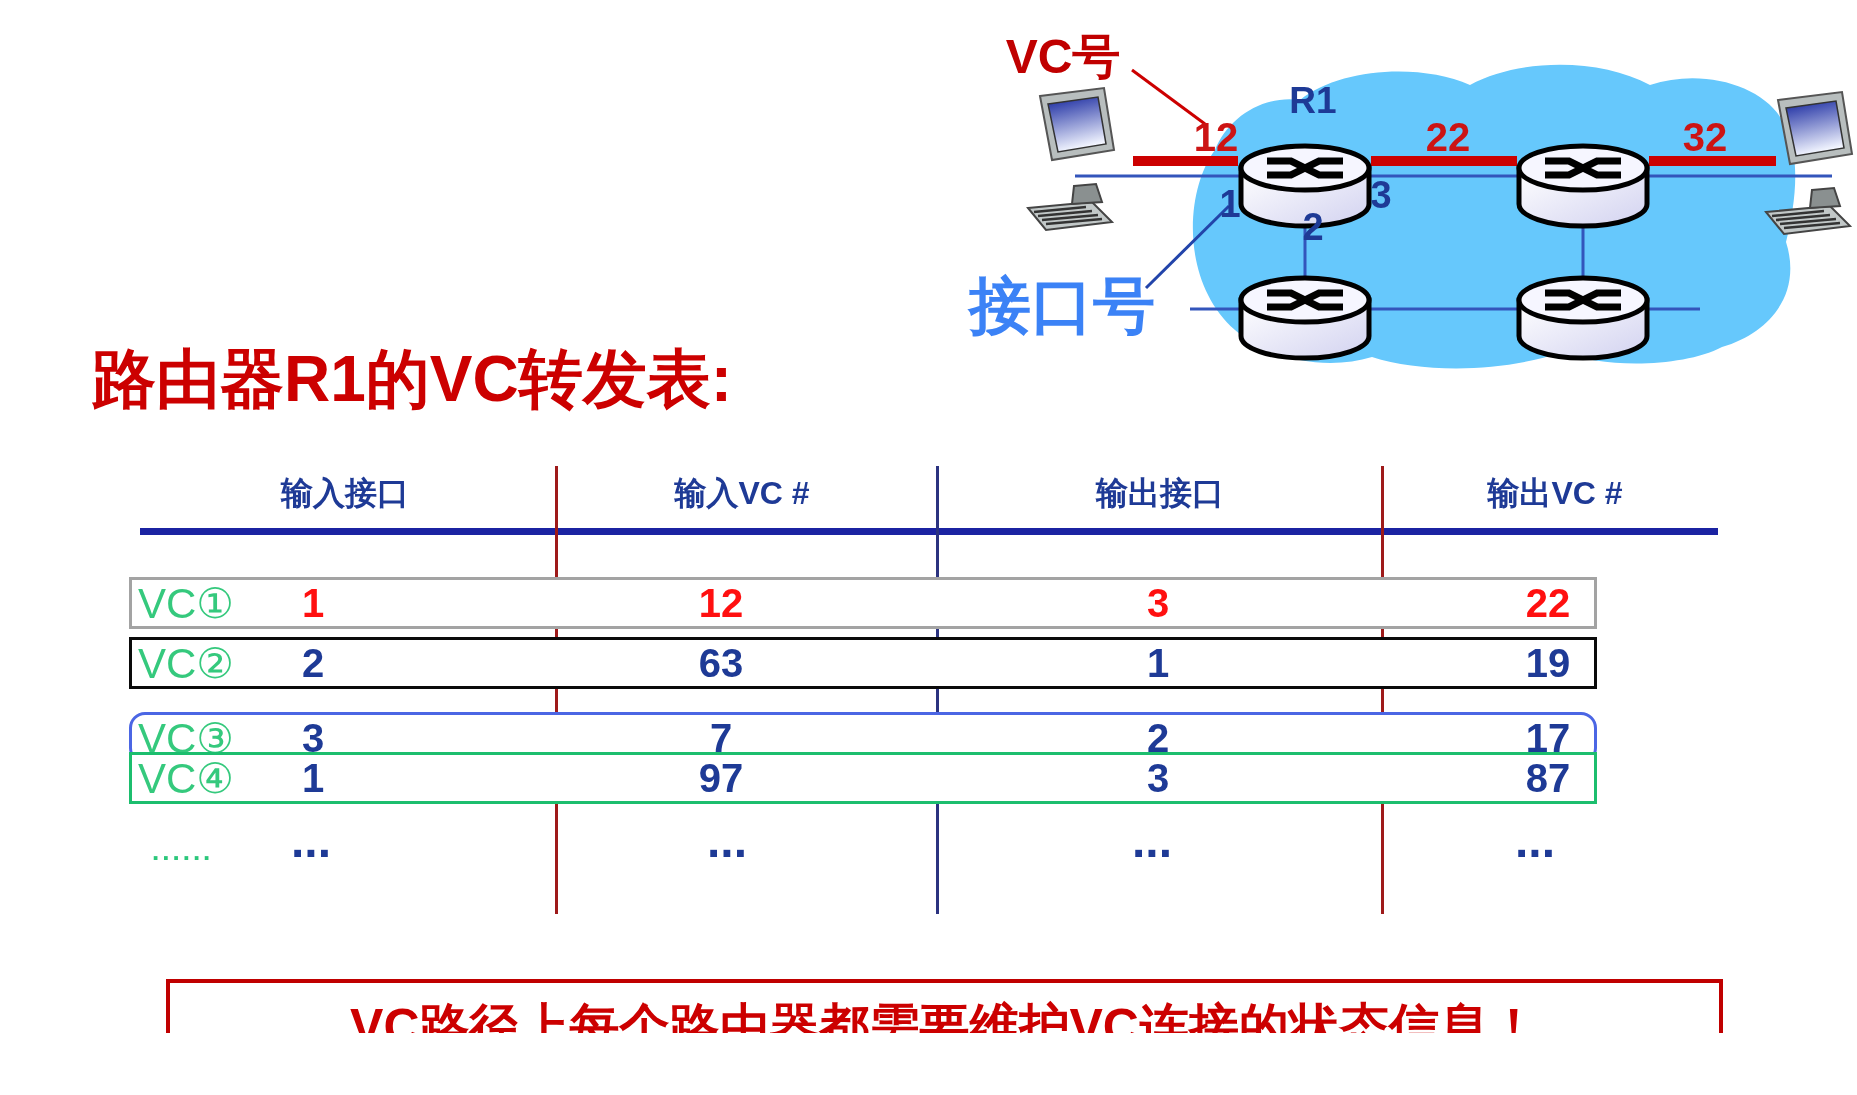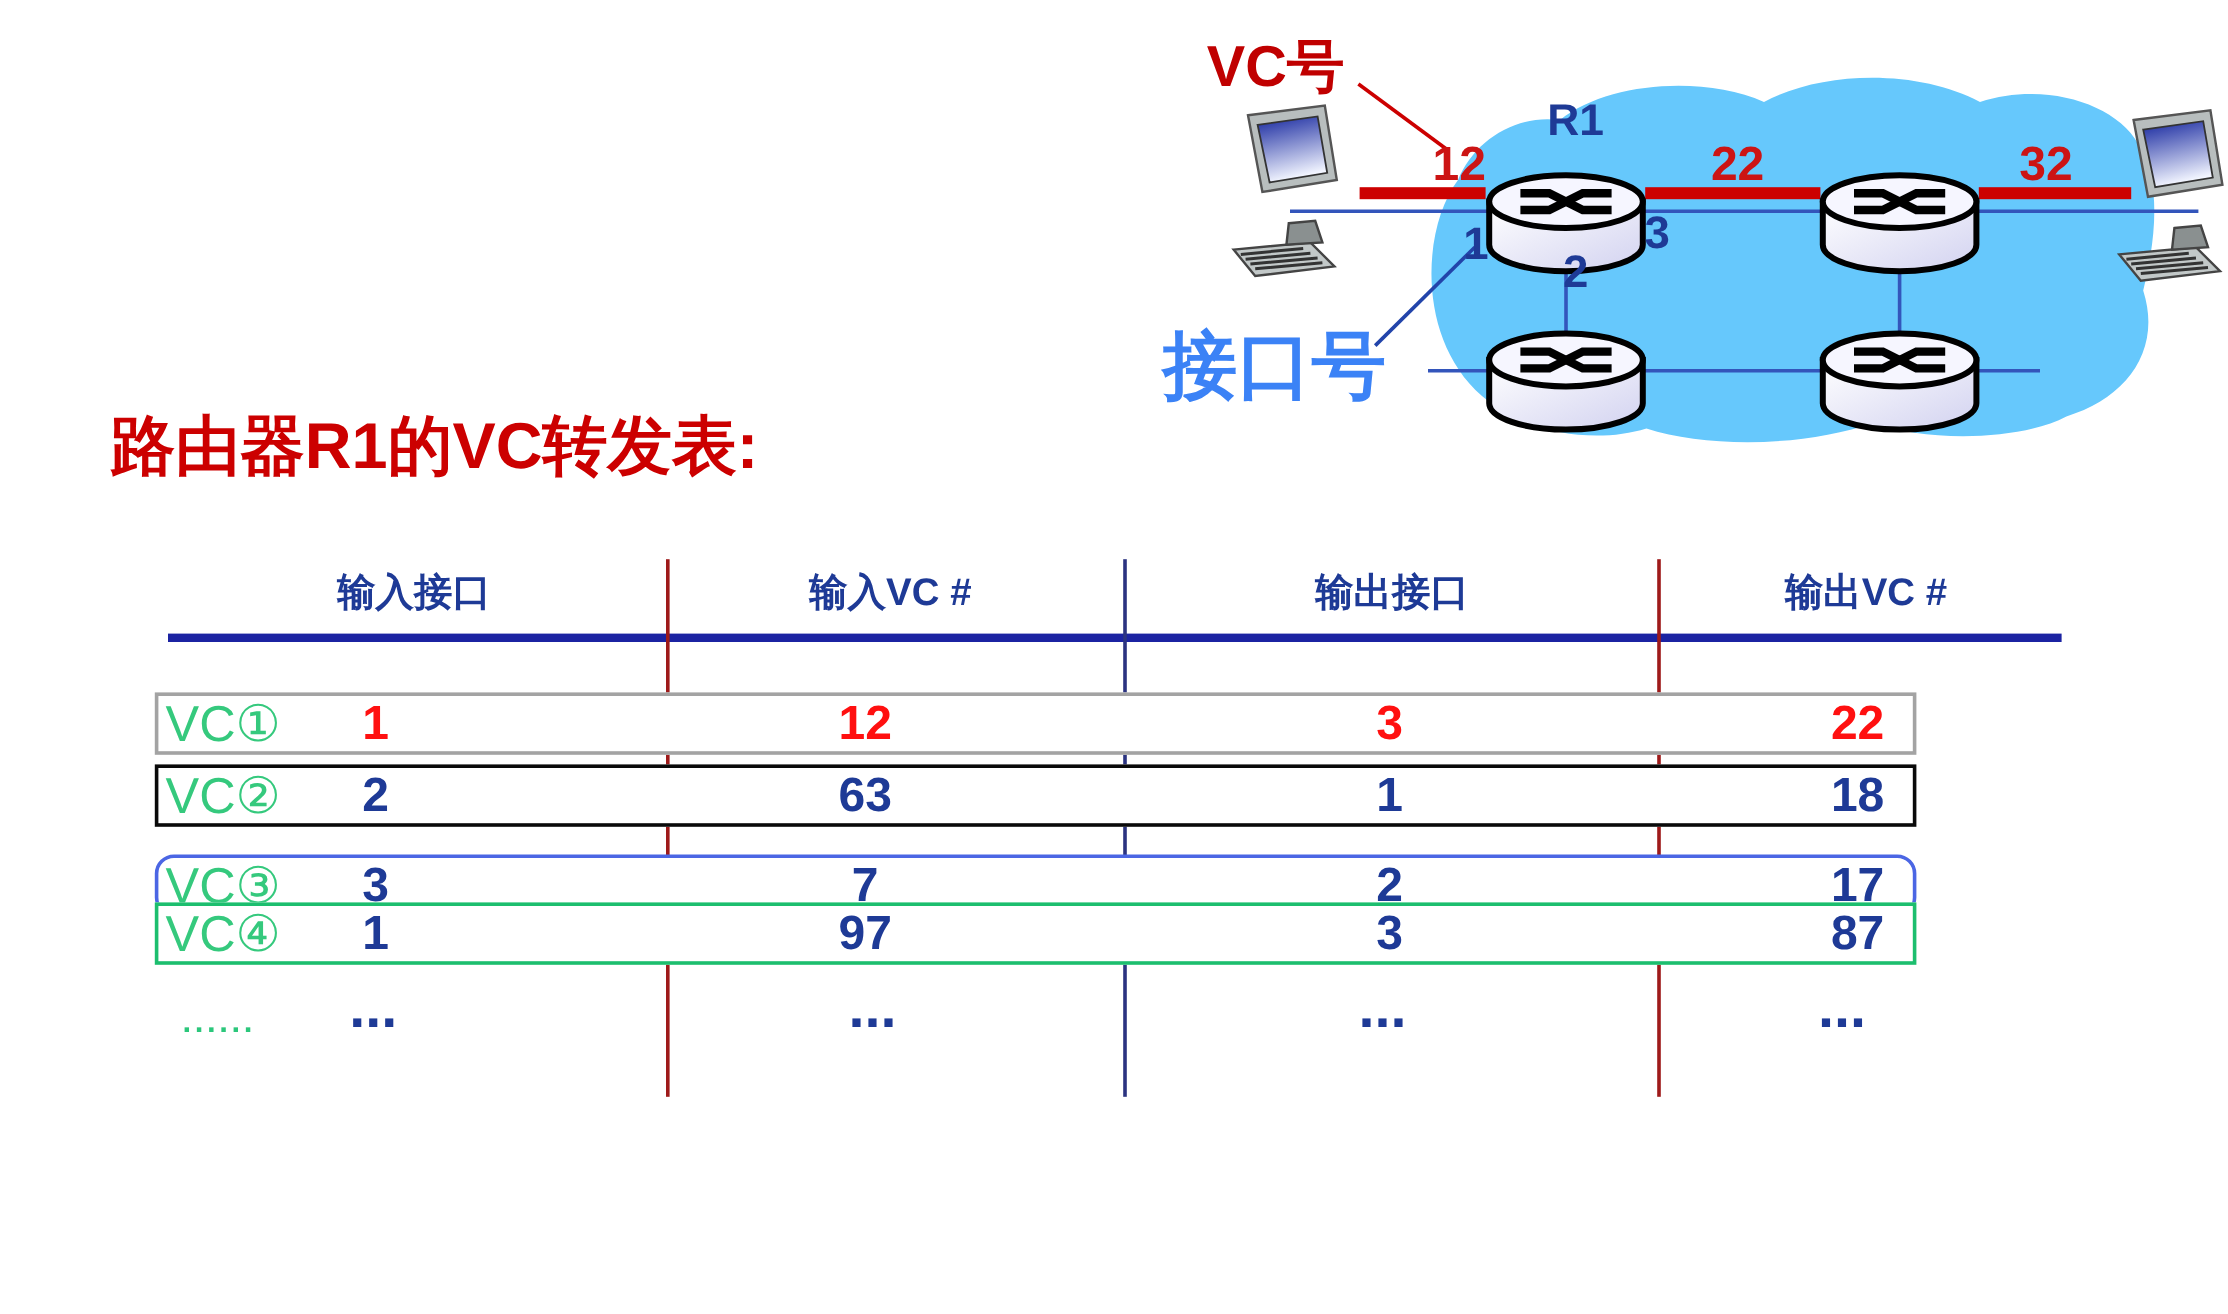--- a/index.html
+++ b/index.html
@@ -9,21 +9,21 @@
   }
   .abs{position:absolute;}
   .lbl{position:absolute;transform:translate(-50%,-50%);white-space:nowrap;line-height:1;}
   
   .vc-num-label{font-size:48px;font-weight:bold;color:#C00000;}
   .if-num-label{font-size:62px;font-weight:bold;color:#3b82f6;}
   .router-name{font-size:37px;font-weight:bold;color:#1E3A96;}
   .link-vc{font-size:40px;font-weight:bold;color:#CC1414;}
   .port-num{font-size:38px;font-weight:bold;color:#1E3A96;}
   
-  .table-title{position:absolute;left:92px;top:336px;font-size:54px;font-weight:bold;color:#CC0000;white-space:nowrap;}
+  .table-title{position:absolute;left:92px;top:336px;font-size:64px;font-weight:bold;color:#CC0000;white-space:nowrap;}
   .col-header{font-size:32px;font-weight:bold;color:#1E3A96;}
   .header-rule{position:absolute;left:140px;top:528px;width:1578px;height:7px;background:#1B23A2;}
   .vline{position:absolute;top:466px;width:3px;height:448px;}
   .vline.red{background:#9E1A1A;}
   .vline.blue{background:#2B3380;}
   .vc-row{position:absolute;left:129px;width:1462px;height:46px;background:#ffffff;}
   .vc-row.r1{border:3px solid #a3a3a3;}
   .vc-row.r2{border:3px solid #0A0A0A;}
   .vc-row.r3{border:3px solid #4B66E4;}
   .vc-row.r4{border:3px solid #1CBE6E;}
@@ -131,21 +131,21 @@
     <span class="cell c2">12</span>
     <span class="cell c3">3</span>
     <span class="cell c4">22</span>
   </div>
 
   <div class="vc-row r2" style="top:637px;">
     <span class="vc-tag">VC②</span>
     <span class="cell c1">2</span>
     <span class="cell c2">63</span>
     <span class="cell c3">1</span>
-    <span class="cell c4">18</span>
+    <span class="cell c4">19</span>
   </div>
 
   <div class="vc-row r3" style="top:712px;border-radius:16px;">
     <span class="vc-tag">VC③</span>
     <span class="cell c1">3</span>
     <span class="cell c2">7</span>
     <span class="cell c3">2</span>
     <span class="cell c4">17</span>
   </div>
 
@@ -156,14 +156,17 @@
     <span class="cell c3">3</span>
     <span class="cell c4">87</span>
   </div>
 
   <div class="dots-green">......</div>
   <div class="dots" style="left:311px;top:841px;">...</div>
   <div class="dots" style="left:727px;top:841px;">...</div>
   <div class="dots" style="left:1152px;top:841px;">...</div>
   <div class="dots" style="left:1535px;top:841px;">...</div>
 
+  <div class="banner">
+    <span class="banner-text">VC路径上每个路由器都需要维护VC连接的状态信息！</span>
+  </div>
 
 </div>
 
 </body></html>

